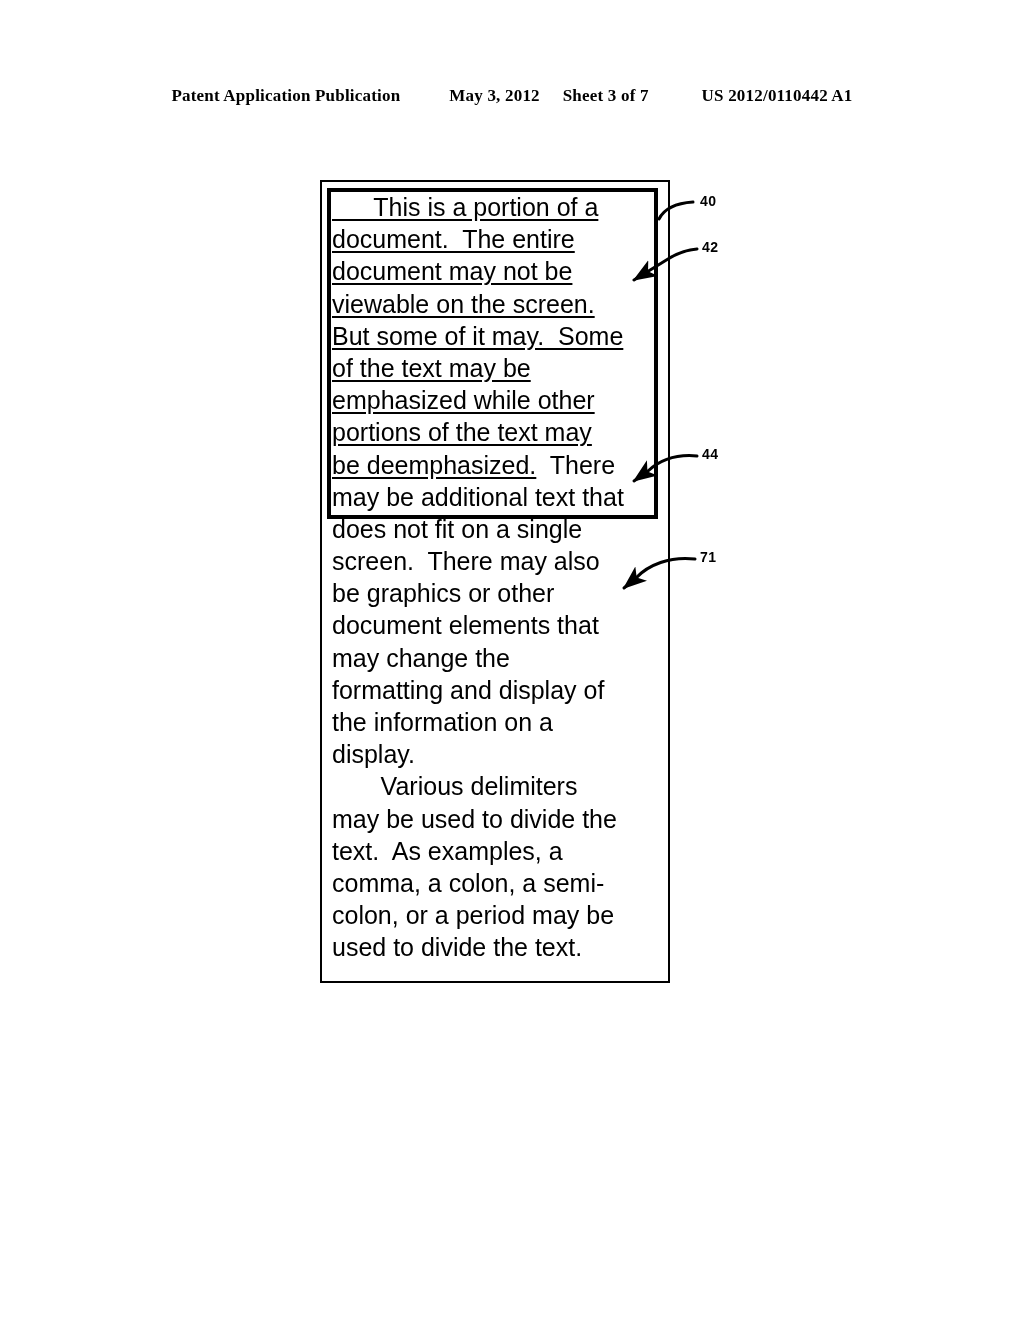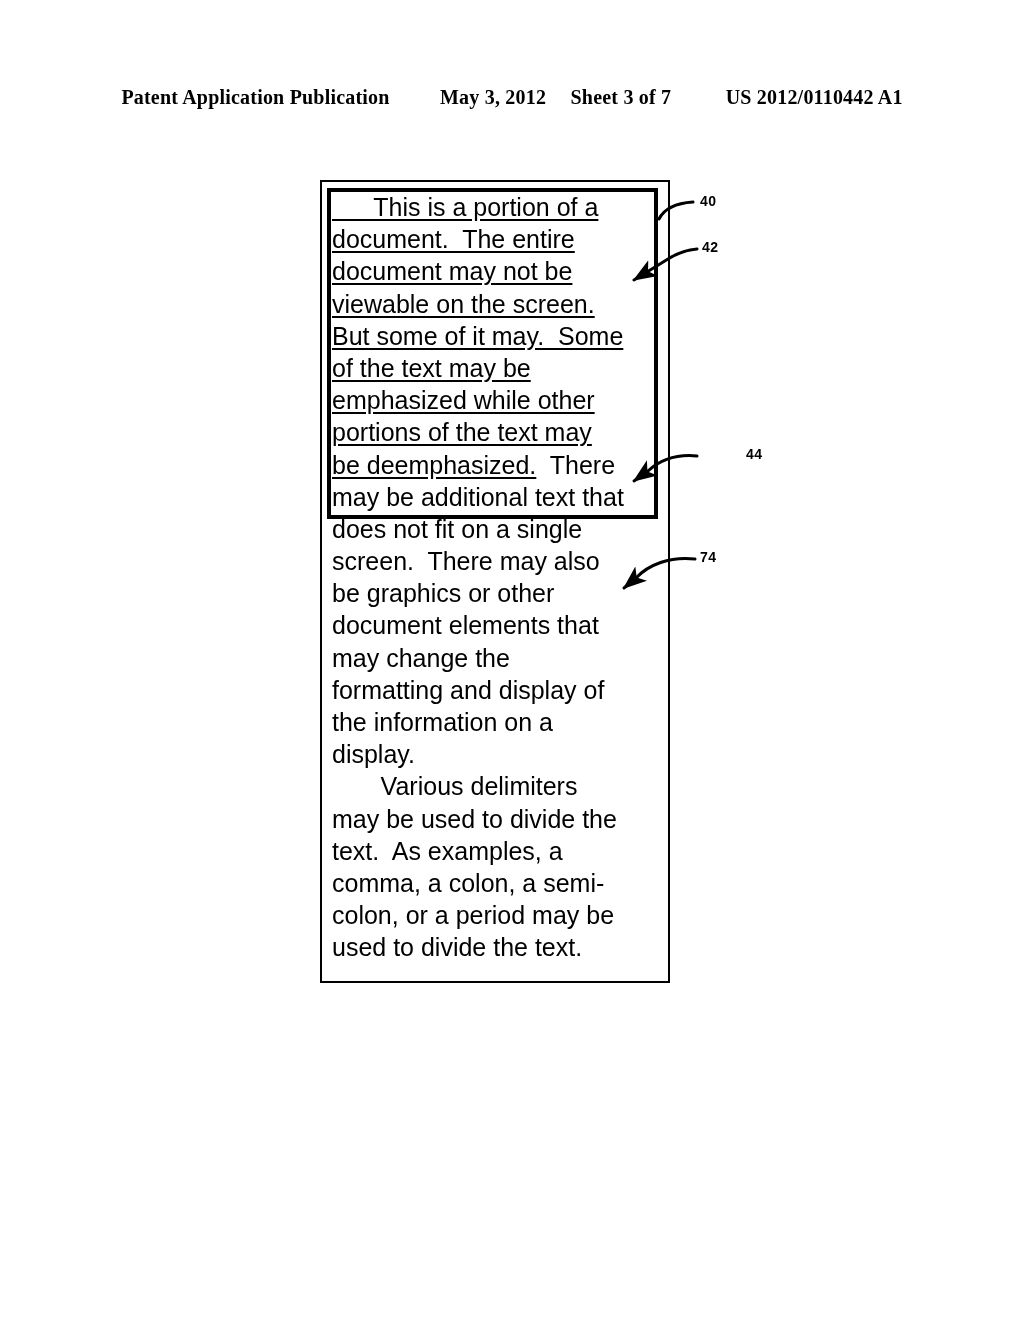--- a/index.html
+++ b/index.html
@@ -18,21 +18,21 @@
 
   
   #page-header {
     position: absolute;
     left: 0;
     top: 86px;
     width: 1024px;
     text-align: center;
     font-family: "Liberation Serif", serif;
     font-weight: bold;
-    font-size: 20px;
+    font-size: 17px;
     letter-spacing: 0.2px;
     white-space: nowrap;
   }
   #page-header .seg { display: inline-block; vertical-align: baseline; }
   #page-header .gap-lg { display: inline-block; width: 40px; }
   #page-header .gap-sm { display: inline-block; width: 14px; }
   #page-header .gap-xl { display: inline-block; width: 44px; }
 
   
   #figure {
@@ -100,21 +100,21 @@
   .ref-num {
     position: absolute;
     font-family: "Liberation Sans", sans-serif;
     font-weight: bold;
     font-size: 14px;
     letter-spacing: 0.5px;
     color: #000000;
   }
   #ref-40 { left: 700px; top: 193px; }
   #ref-42 { left: 702px; top: 239px; }
-  #ref-44 { left: 702px; top: 446px; margin-left: 44px; }
+  #ref-44 { left: 702px; top: 446px; }
   #ref-46 { left: 700px; top: 549px; }
 
   
   #leaders {
     position: absolute;
     left: 0;
     top: 0;
     width: 1024px;
     height: 1320px;
     pointer-events: none;
@@ -166,15 +166,15 @@
     <path d="M 697,249 C 686,250 676,254 668,259 L 634,280" fill="none" stroke="#000000" stroke-width="3" stroke-linecap="round" marker-end="url(#arrowhead)"></path>
 
     <path d="M 697,456 C 676,454 659,461 648,471 L 634,481" fill="none" stroke="#000000" stroke-width="3" stroke-linecap="round" marker-end="url(#arrowhead)"></path>
 
     <path d="M 695,559 C 670,556 648,565 636,578 L 624,588" fill="none" stroke="#000000" stroke-width="3" stroke-linecap="round" marker-end="url(#arrowhead)"></path>
   </svg>
 
   <div class="ref-num" id="ref-40">40</div>
   <div class="ref-num" id="ref-42">42</div>
   <div class="ref-num" id="ref-44">44</div>
-  <div class="ref-num" id="ref-46">74</div>
+  <div class="ref-num" id="ref-46">71</div>
 
 </div>
 
 </body></html>

